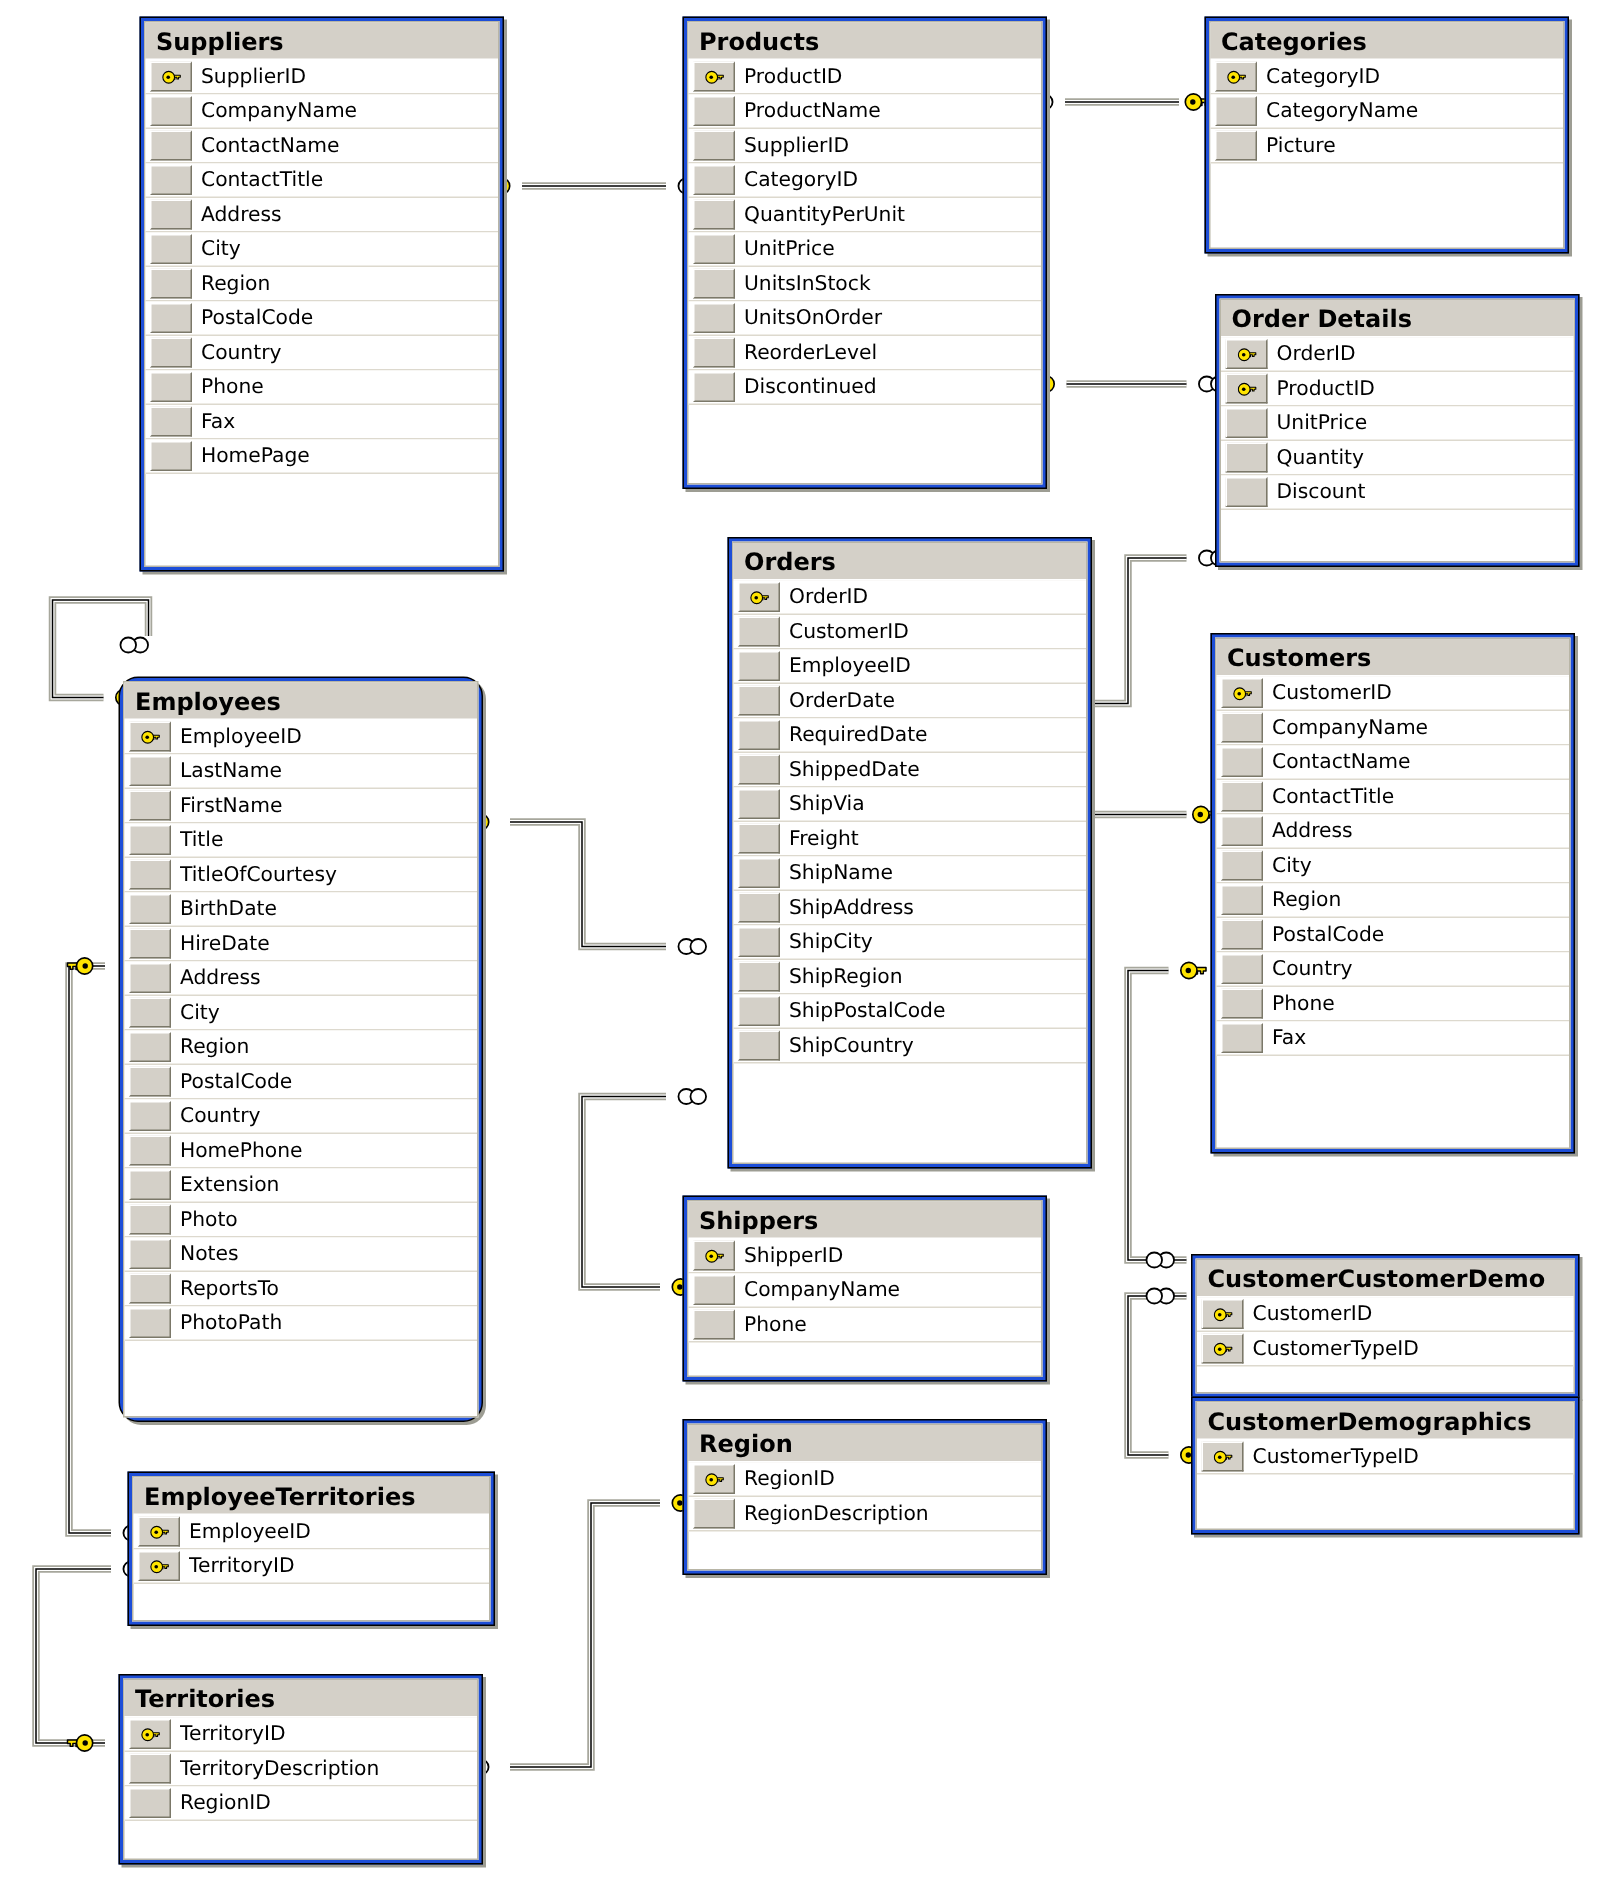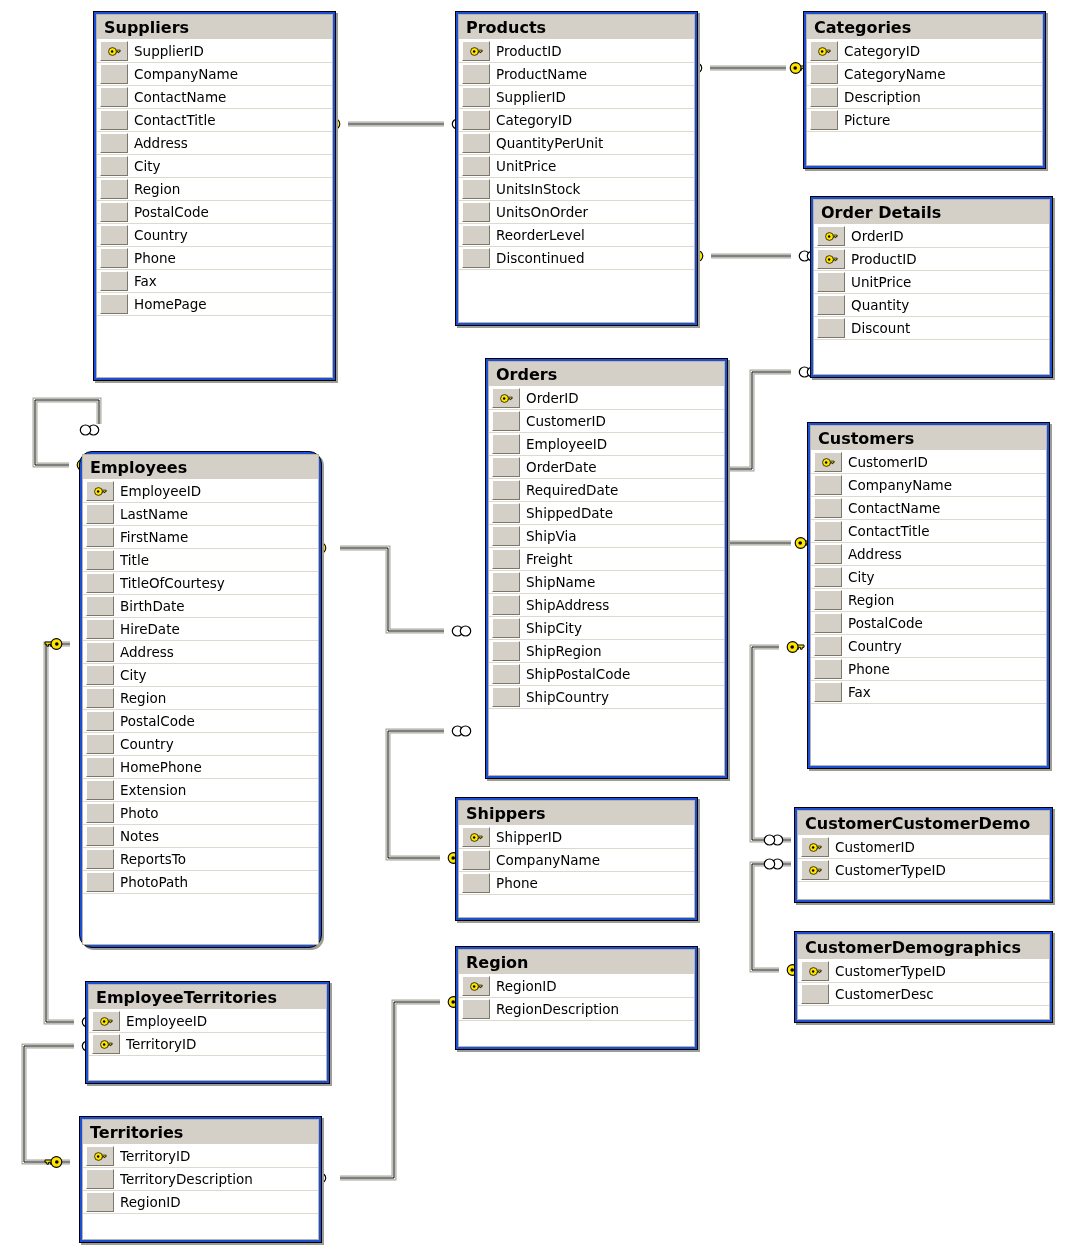--- a/index.html
+++ b/index.html
@@ -415,24 +415,20 @@
                 </svg>
               </div>
               <div class="fld-name">CategoryID</div>
             </div>
             <div class="field-row">
               <div class="fld-icon"></div>
               <div class="fld-name">CategoryName</div>
             </div>
             <div class="field-row">
               <div class="fld-icon"></div>
-              <div class="fld-name">Description</div>
-            </div>
-            <div class="field-row">
-              <div class="fld-icon"></div>
               <div class="fld-name">Picture</div>
             </div>
           </div>
         </div>
       </div>
       <div class="table-box" style="left: 810px; top: 196px; width: 243px; height: 182px;">
         <div class="table-inner">
           <div class="tbl-title">Order Details</div>
           <div class="fields">
             <div class="field-row">
@@ -684,21 +680,21 @@
               <div class="fld-icon"></div>
               <div class="fld-name">ReportsTo</div>
             </div>
             <div class="field-row">
               <div class="fld-icon"></div>
               <div class="fld-name">PhotoPath</div>
             </div>
           </div>
         </div>
       </div>
-      <div class="table-box" style="left: 794px; top: 807px; width: 259px; height: 96px;">
+      <div class="table-box" style="left: 794px; top: 836px; width: 259px; height: 96px;">
         <div class="table-inner">
           <div class="tbl-title">CustomerCustomerDemo</div>
           <div class="fields">
             <div class="field-row">
               <div class="fld-icon">
                 <svg width="13" height="11" viewBox="0 0 16 12" class="keyglyph">
                   <g>
                     <path d="M8.2 4.3 L15 4.3 L15 6 L13.6 6 L13.6 7.4 L12.2 7.4 L12.2 6 L10.6 6 L10.6 7.6 L9.2 7.6 L9.2 6 L8.2 6 Z" fill="#ffe400" stroke="#000" stroke-width="0.9" stroke-linejoin="round"></path>
                     <path d="M5.5 1.2 A4.3 4.3 0 0 0 5.5 10.8 A4.3 4.3 0 0 0 5.5 1.2 Z" fill="#ffe400" stroke="#000" stroke-width="0.9"></path>
                     <circle cx="5.1" cy="6" r="1.5" fill="#000"></circle>
@@ -730,24 +726,20 @@
               <div class="fld-icon">
                 <svg width="13" height="11" viewBox="0 0 16 12" class="keyglyph">
                   <g>
                     <path d="M8.2 4.3 L15 4.3 L15 6 L13.6 6 L13.6 7.4 L12.2 7.4 L12.2 6 L10.6 6 L10.6 7.6 L9.2 7.6 L9.2 6 L8.2 6 Z" fill="#ffe400" stroke="#000" stroke-width="0.9" stroke-linejoin="round"></path>
                     <path d="M5.5 1.2 A4.3 4.3 0 0 0 5.5 10.8 A4.3 4.3 0 0 0 5.5 1.2 Z" fill="#ffe400" stroke="#000" stroke-width="0.9"></path>
                     <circle cx="5.1" cy="6" r="1.5" fill="#000"></circle>
                   </g>
                 </svg>
               </div>
               <div class="fld-name">CustomerTypeID</div>
-            </div>
-            <div class="field-row">
-              <div class="fld-icon"></div>
-              <div class="fld-name">CustomerDesc</div>
             </div>
           </div>
         </div>
       </div>
       <div class="table-box" style="left: 455px; top: 797px; width: 243px; height: 124px;">
         <div class="table-inner">
           <div class="tbl-title">Shippers</div>
           <div class="fields">
             <div class="field-row">
               <div class="fld-icon">

